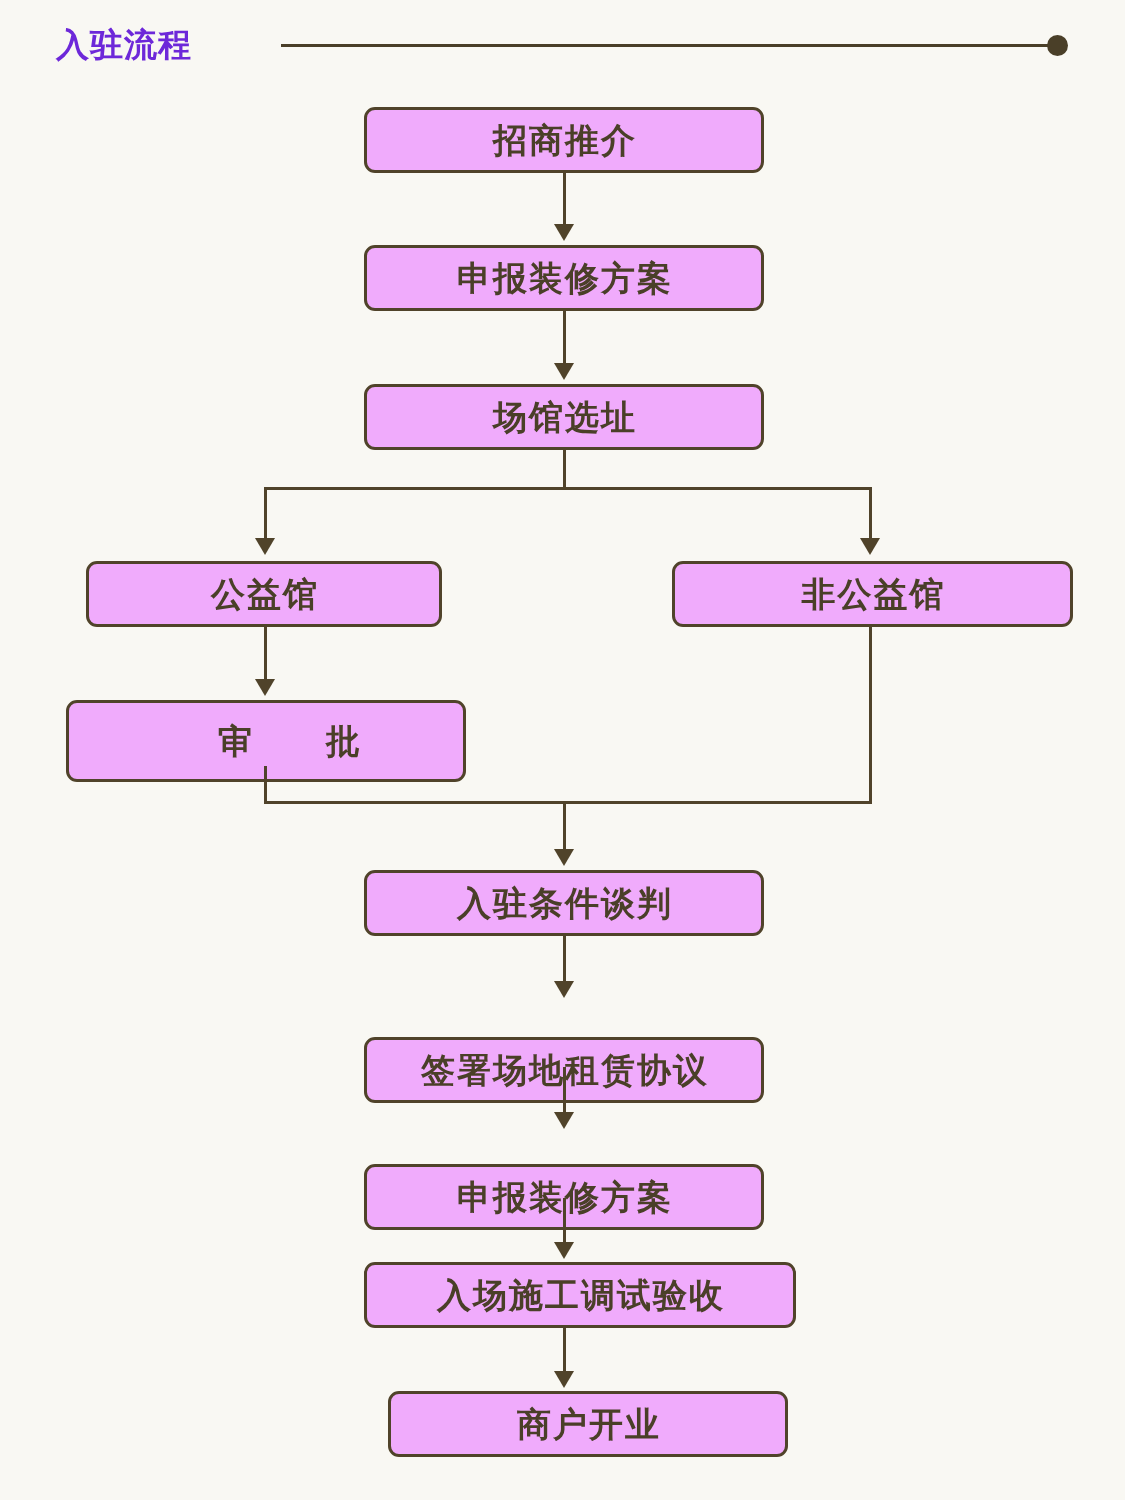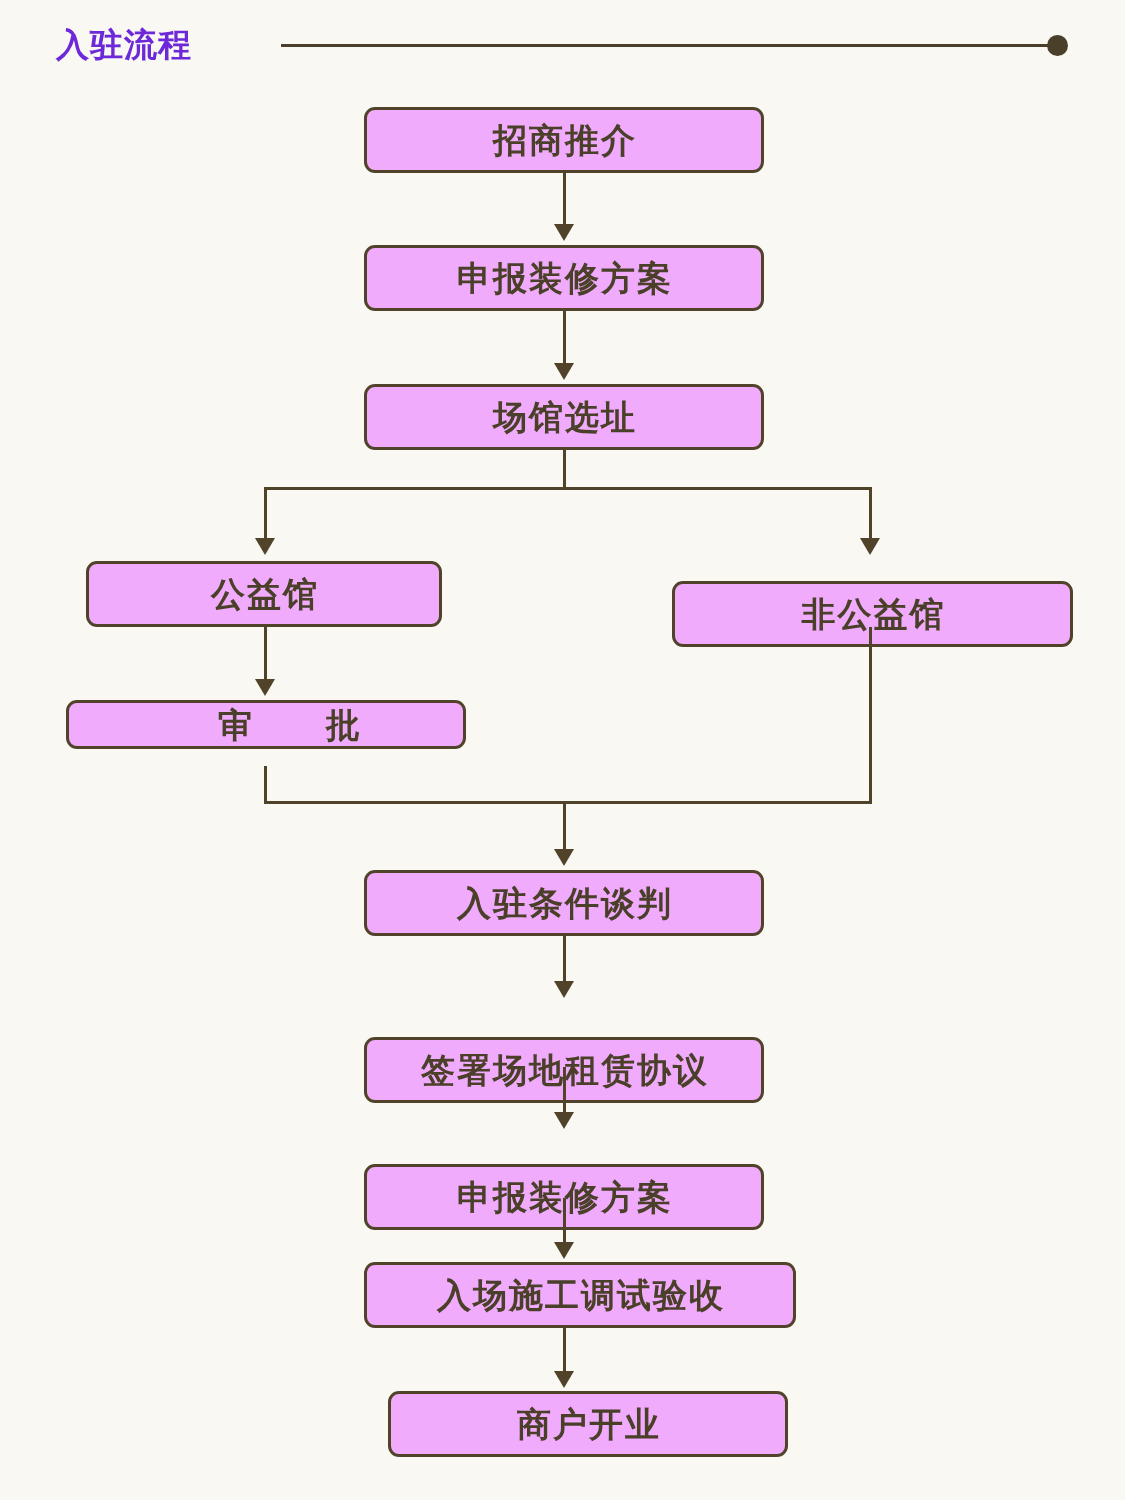--- a/index.html
+++ b/index.html
@@ -139,28 +139,28 @@
   <div class="v-line" style="left:264px; top:487px; height:54px;"></div>
   <div class="arrow-head" style="left:255px; top:538px;"></div>
 
   <div class="v-line" style="left:869px; top:487px; height:54px;"></div>
   <div class="arrow-head" style="left:860px; top:538px;"></div>
 
   <div class="node" style="left:66px; top:561px; width:356px; height:66px;margin-left:20px;">
     <span class="lbl">公益馆</span>
   </div>
 
-  <div class="node" style="left:672px; top:561px; width:401px; height:66px;margin-top:20px;">
+  <div class="node" style="left:672px; top:561px; width:401px; height:66px;">
     <span class="lbl">非公益馆</span>
   </div>
 
   <div class="v-line" style="left:264px; top:627px; height:55px;"></div>
   <div class="arrow-head" style="left:255px; top:679px;"></div>
 
-  <div class="node spaced" style="left:66px; top:700px; width:400px; height:49px;padding-left:46px;">
+  <div class="node spaced" style="left:66px; top:700px; width:400px; height:82px;padding-left:46px;">
     <span class="lbl" style="letter-spacing:2px; white-space:pre;">审　　批</span>
   </div>
 
   <div class="v-line" style="left:264px; top:766px; height:38px;"></div>
   <div class="v-line" style="left:869px; top:627px; height:177px;"></div>
   <div class="h-line" style="left:264px; top:801px; width:608px;"></div>
   <div class="v-line" style="left:563px; top:801px; height:52px;"></div>
   <div class="arrow-head" style="left:554px; top:849px;"></div>
 
   <div class="node" style="left:364px; top:870px; width:400px; height:66px;">

